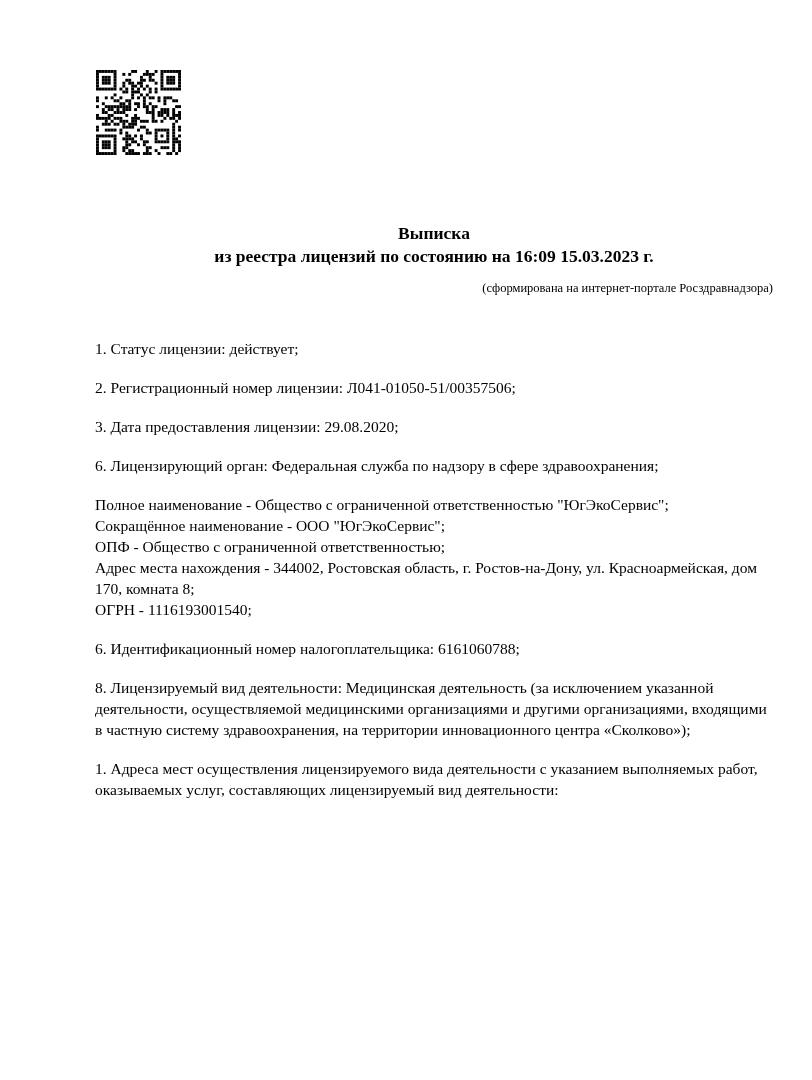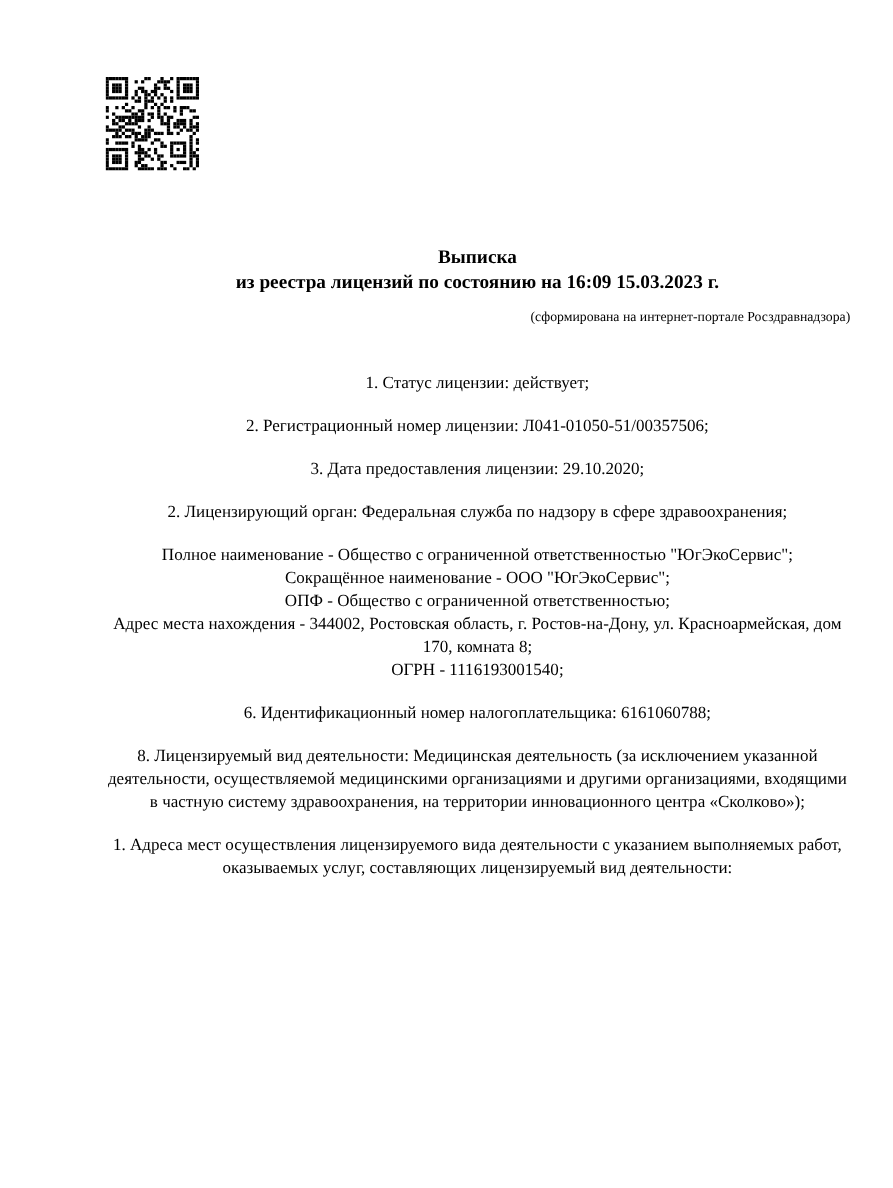--- a/index.html
+++ b/index.html
@@ -36,21 +36,20 @@
   .subtitle {
     font-size: 12.5px;
     line-height: 16px;
     margin-top: 12px;
     text-align: right;
   }
   .body-text {
     margin-top: 42px;
     font-size: 15.5px;
     line-height: 21px;
-    text-align: center;
   }
   .para {
     margin: 0 0 18px 0;
     white-space: pre-line;
   }
 </style>
 </head>
 <body>
 
 <div class="page">
@@ -435,22 +434,22 @@
   <div class="content">
 
     <div class="title">Выписка
 из реестра лицензий по состоянию на 16:09 15.03.2023 г.</div>
 
     <div class="subtitle">(сформирована на интернет-портале Росздравнадзора)</div>
 
     <div class="body-text">
       <p class="para">1. Статус лицензии: действует;</p>
       <p class="para">2. Регистрационный номер лицензии: Л041-01050-51/00357506;</p>
-      <p class="para">3. Дата предоставления лицензии: 29.10.2020;</p>
-      <p class="para">2. Лицензирующий орган: Федеральная служба по надзору в сфере здравоохранения;</p>
+      <p class="para">3. Дата предоставления лицензии: 29.08.2020;</p>
+      <p class="para">6. Лицензирующий орган: Федеральная служба по надзору в сфере здравоохранения;</p>
       <p class="para">Полное наименование - Общество с ограниченной ответственностью "ЮгЭкоСервис";
 Сокращённое наименование - ООО "ЮгЭкоСервис";
 ОПФ - Общество с ограниченной ответственностью;
 Адрес места нахождения - 344002, Ростовская область, г. Ростов-на-Дону, ул. Красноармейская, дом 170, комната 8;
 ОГРН - 1116193001540;</p>
       <p class="para">6. Идентификационный номер налогоплательщика: 6161060788;</p>
       <p class="para">8. Лицензируемый вид деятельности: Медицинская деятельность (за исключением указанной деятельности, осуществляемой медицинскими организациями и другими организациями, входящими в частную систему здравоохранения, на территории инновационного центра «Сколково»);</p>
       <p class="para">1. Адреса мест осуществления лицензируемого вида деятельности с указанием выполняемых работ, оказываемых услуг, составляющих лицензируемый вид деятельности:</p>
     </div>
 

